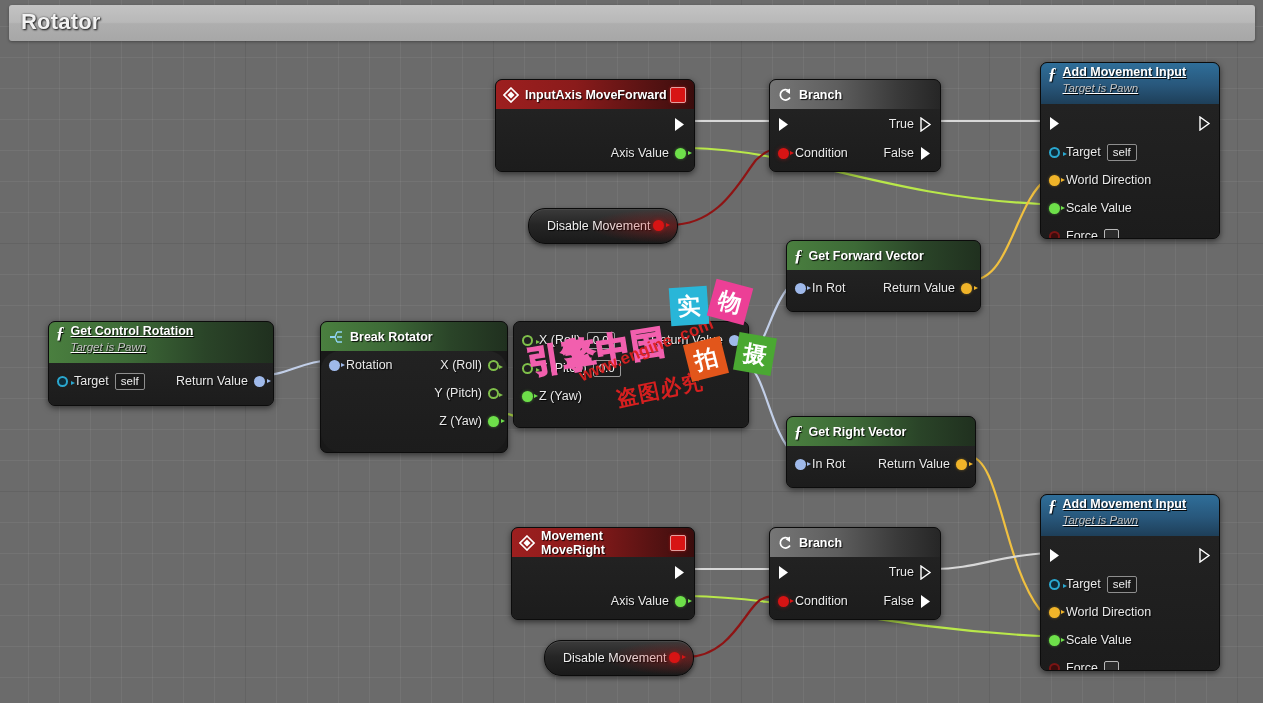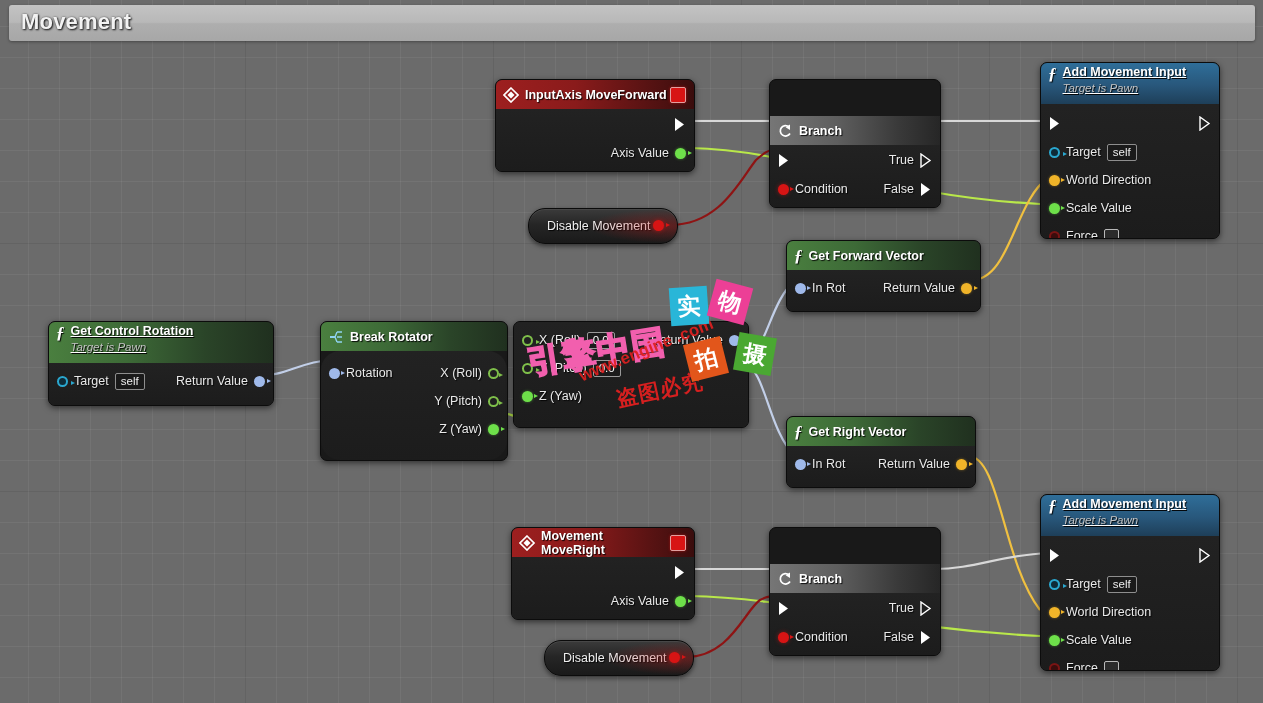--- a/index.html
+++ b/index.html
@@ -64,21 +64,21 @@
   }
   .hdr.tall{height:38px;align-items:flex-start;padding-top:3px;}
   .hdr .titles{display:flex;flex-direction:column;line-height:1.08;text-decoration:underline;}
   .hdr .sub{
     font-size:11.5px;font-style:italic;font-weight:normal;
     color:#c3c3c3;margin-top:2px;
   }
   
   .hdr-blue{background:linear-gradient(to bottom,#2f6e99 0%,#28577b 55%,#1e3f59 100%);}
   .hdr-green{background:linear-gradient(to right,#4a7f3f 0%,#3d6a37 35%,#2a4428 70%,#20301f 100%);}
-  .hdr-grey{background:linear-gradient(to right,#767676 0%,#5e5e5e 40%,#3a3a3a 75%,#262626 100%);margin-top:36px;}
+  .hdr-grey{background:linear-gradient(to right,#767676 0%,#5e5e5e 40%,#3a3a3a 75%,#262626 100%);}
   .hdr-red{background:linear-gradient(to right,#9d1f1f 0%,#8a1b1b 40%,#5a1313 75%,#3a0d0d 100%);}
   
   .ico{width:16px;height:16px;margin-right:6px;flex:0 0 16px;display:block;}
   .fico{
     font-family:"Liberation Serif",serif;font-style:italic;font-weight:bold;
     font-size:17px;color:#ffffff;margin-right:6px;line-height:16px;
     text-shadow:1px 1px 1px rgba(0,0,0,.9);
   }
   
   .row{position:relative;height:28px;display:flex;align-items:center;}
@@ -185,21 +185,21 @@
   <path d="M690,569 C 720,569 748,569 778,569" stroke="#d8d8d8" stroke-width="2.2" fill="none"></path>
 
   <path d="M688,596 C 800,598 880,628 1040,636" stroke="#b9e84a" stroke-width="2.2" fill="none"></path>
 
   <path d="M686,657 C 730,657 745,610 760,600 C 768,596 770,596 778,597" stroke="#8e1414" stroke-width="2.2" fill="none"></path>
 
   <path d="M934,569 C 975,569 1000,555 1048,553" stroke="#d8d8d8" stroke-width="2.2" fill="none"></path>
 </svg>
 
 <div id="titlebar">
-  <div class="txt">Movement</div>
+  <div class="txt">Rotator</div>
 </div>
 
 <div class="node" style="left:495px;top:79px;width:198px;">
   <div class="hdr hdr-red">
     <svg class="ico" viewBox="0 0 16 16">
       <polygon points="8,1 15,8 8,15 1,8" fill="none" stroke="#ffffff" stroke-width="1.6"></polygon>
       <polygon points="8,4.5 11.5,8 8,11.5 4.5,8" fill="#ffffff"></polygon>
     </svg>
     <span>InputAxis MoveForward</span>
     <span style="flex:1"></span>
@@ -352,21 +352,21 @@
 
 <div class="node" style="left:320px;top:321px;width:186px;">
   <div class="hdr hdr-green">
     <svg class="ico" viewBox="0 0 16 16">
       <path d="M2 8 L7 8" stroke="#8fd2f0" stroke-width="1.8"></path>
       <path d="M9 3 L14 3 M9 8 L14 8 M9 13 L14 13" stroke="#8fd2f0" stroke-width="1.6"></path>
       <path d="M7 8 L9 3 M7 8 L9 13" stroke="#8fd2f0" stroke-width="1.4" fill="none"></path>
     </svg>
     <span>Break Rotator</span>
   </div>
-  <div class="body" style="height:101px;padding-top:8px;border-radius:19px;">
+  <div class="body" style="height:101px;padding-top:0;border-radius:19px;">
     <div class="row">
       <div class="left">
         <span class="pin p-blue pin-l"></span>
         <span class="lbl">Rotation</span>
       </div>
       <div class="right">
         <span class="lbl">X (Roll)</span>
         <span class="pin p-green-h"></span>
       </div>
     </div>

